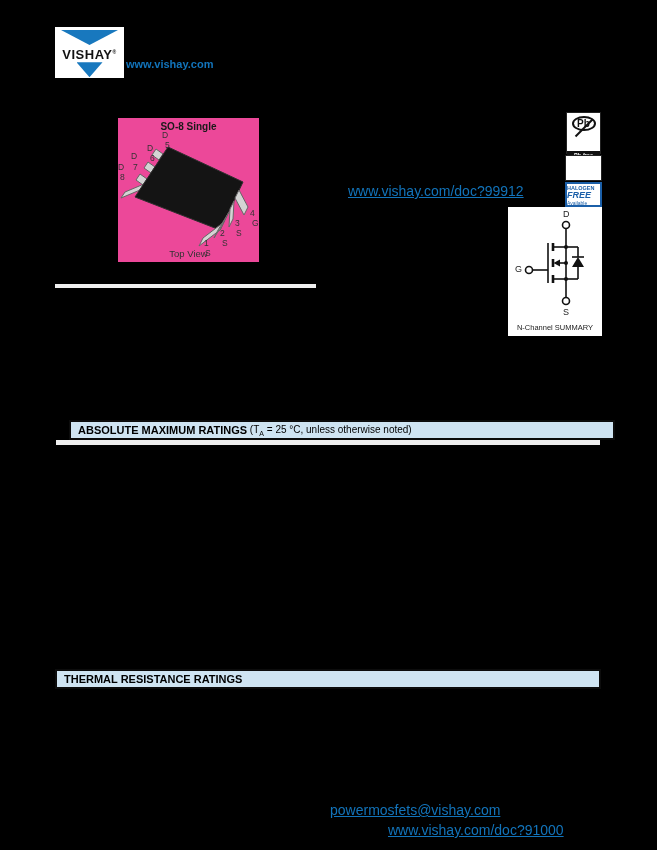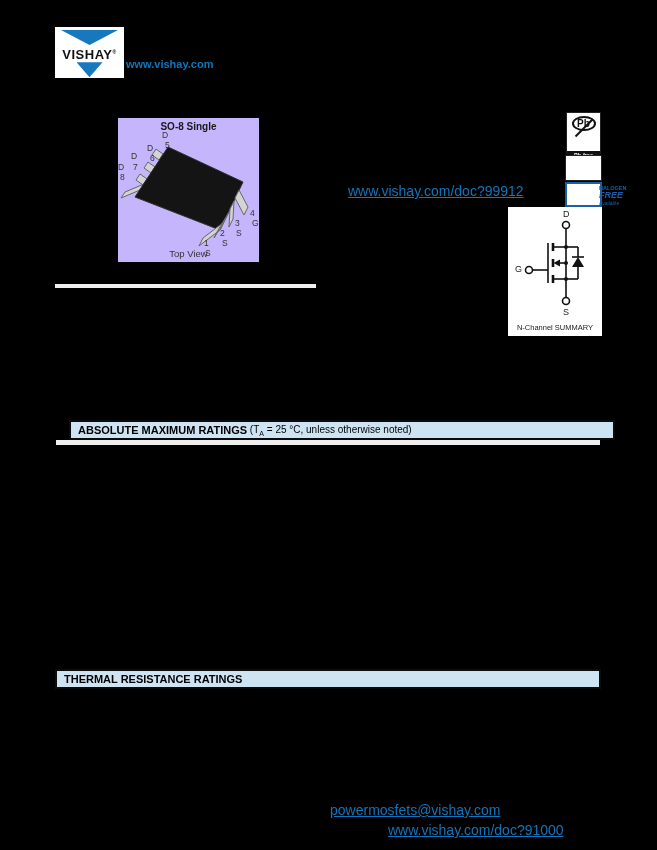--- a/index.html
+++ b/index.html
@@ -15,21 +15,21 @@
   .logo-word .reg{font-size:5px;vertical-align:super;}
   .logo-tri-bottom{width:26px;height:15px;background:var(--logo-blue,#1878be);
                    clip-path:polygon(0 0,100% 0,50% 100%);}
   .site-link{position:absolute;left:126px;top:58px;font-weight:bold;font-size:11px;
              color:var(--link-blue,#1274bb);text-decoration:none;}
 
   
   .blue-link{position:absolute;color:var(--link-blue,#1274bb);font-size:14px;text-decoration:underline;}
 
   
-  .pkg-box{position:absolute;left:118px;top:118px;width:141px;height:144px;background:#c4b5fd;}
+  .pkg-box{position:absolute;left:118px;top:118px;width:141px;height:144px;background:#ec4899;}
   .pkg-title{position:absolute;top:3px;left:0;width:100%;text-align:center;
              font-weight:bold;font-size:10px;color:#1a1a1a;}
   .pkg-caption{position:absolute;top:130px;left:0;width:100%;text-align:center;
                font-size:9.5px;color:#333;}
   .pl{position:absolute;font-size:8.5px;color:#333;line-height:9px;}
   .pkg-svg{position:absolute;left:0;top:0;}
 
   
   .pb-box{position:absolute;left:566px;top:112px;width:35px;height:42px;background:#fff;
           border:1px solid #222;box-sizing:border-box;display:flex;flex-direction:column;align-items:center;gap:20px;}
@@ -38,21 +38,21 @@
              font-weight:bold;font-size:10px;color:#111;}
   .pb-slash{position:absolute;left:-2px;top:9px;width:24px;height:2px;background:#111;transform:rotate(-45deg);}
   .pb-strip{margin-top:auto;width:100%;height:8px;background:#111;color:#fff;font-size:5.5px;
             font-weight:bold;text-align:center;line-height:8px;}
   .rohs-box{position:absolute;left:565px;top:155px;width:37px;height:26px;background:#fff;
             border:1px solid #222;box-sizing:border-box;text-align:center;color:#111;}
   .rohs-title{font-weight:bold;font-size:12px;line-height:13px;letter-spacing:-.5px;margin-top:40px;}
   .rohs-sub{font-weight:bold;font-size:5.5px;line-height:6px;}
   .hal-box{position:absolute;left:565px;top:182px;width:37px;height:25px;background:#fff;
            border:2px solid var(--halogen-blue,#1b5fa8);box-sizing:border-box;text-align:left;
-           color:var(--halogen-blue,#1b5fa8);padding-left:32px;}
+           color:var(--halogen-blue,#1b5fa8);}
   .hal-1{font-weight:bold;font-size:5.5px;line-height:6px;margin-top:1px;}
   .hal-2{font-weight:bold;font-style:italic;font-size:9px;line-height:9px;}
   .hal-3{font-size:5px;line-height:6px;}
 
   
   .sym-box{position:absolute;left:508px;top:207px;width:94px;height:129px;background:#fff;}
   .sym-caption{position:absolute;top:116px;left:0;width:100%;text-align:center;font-size:7.5px;color:#222;}
   .sym-label{position:absolute;font-size:9px;color:#222;}
 
   

